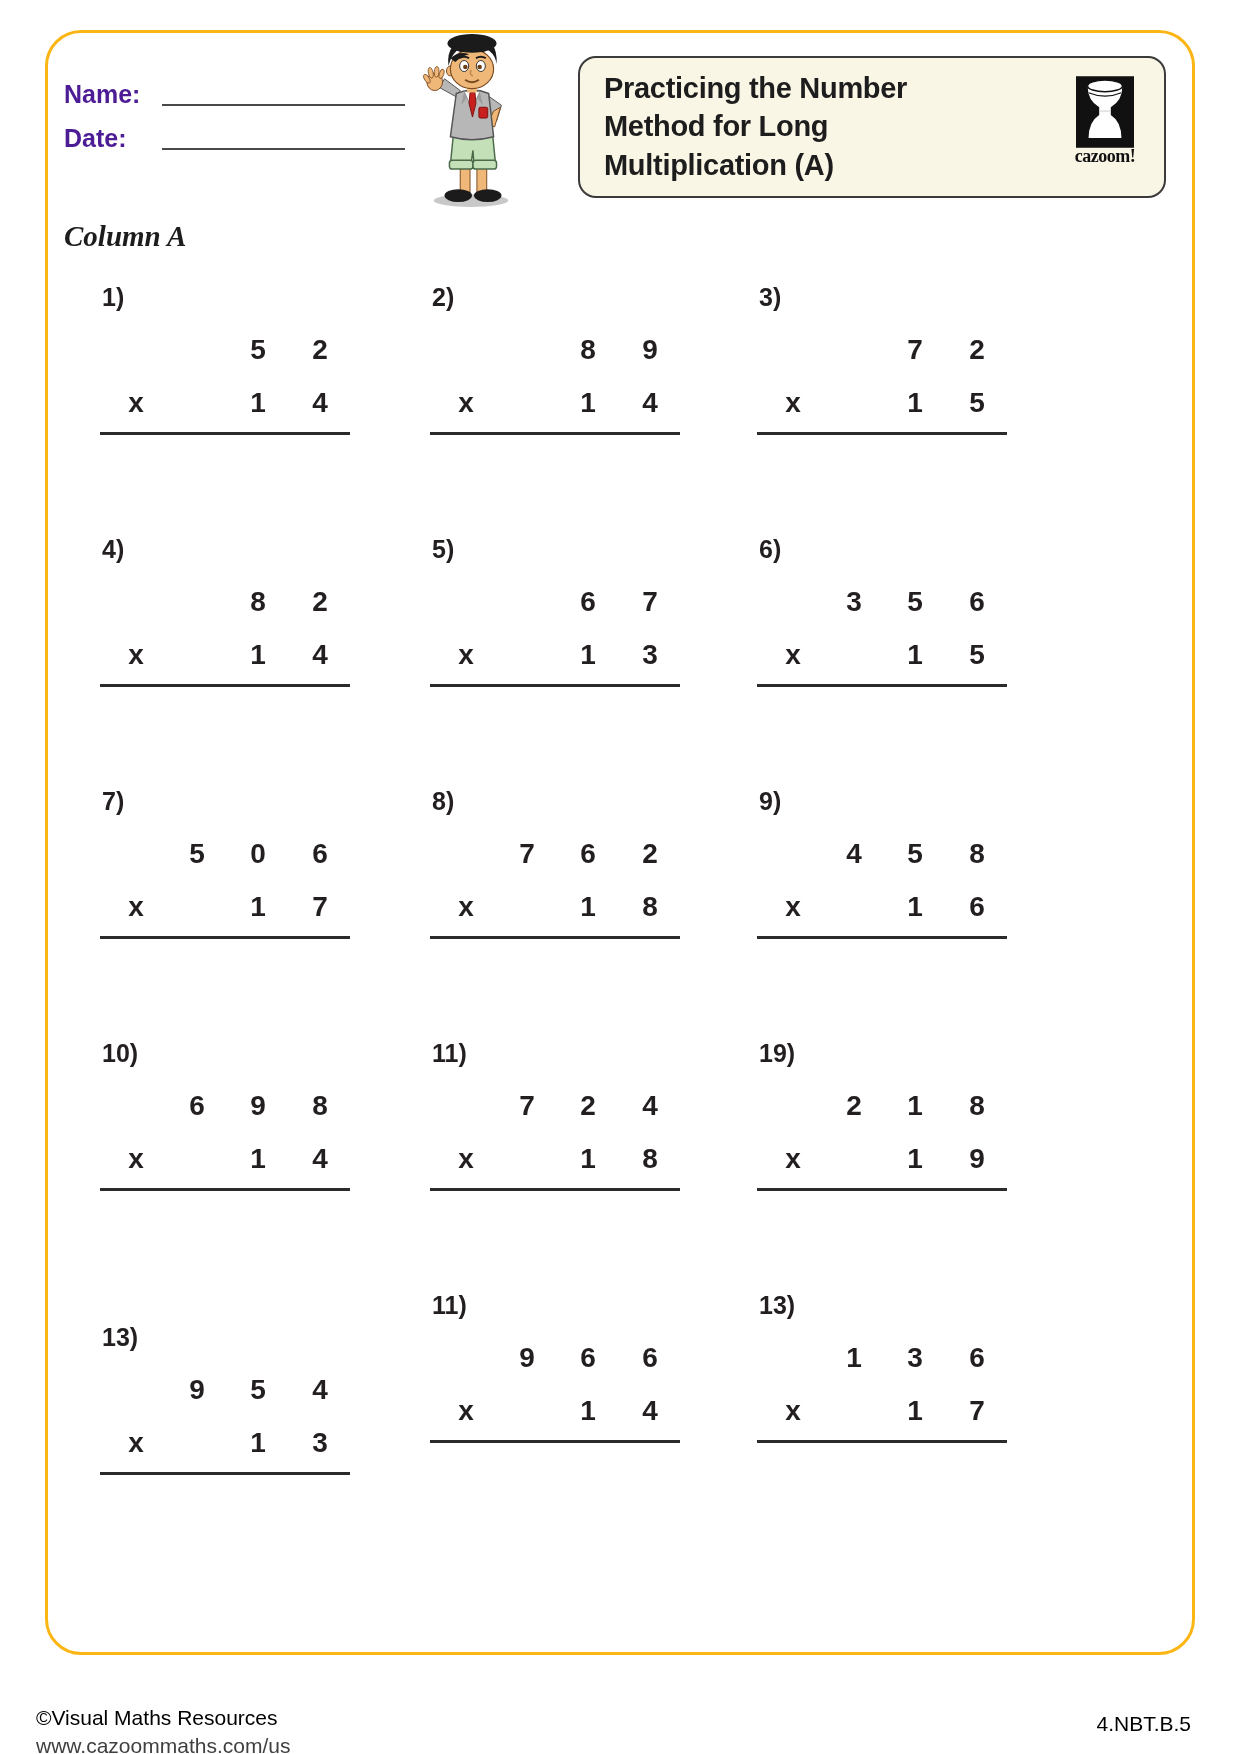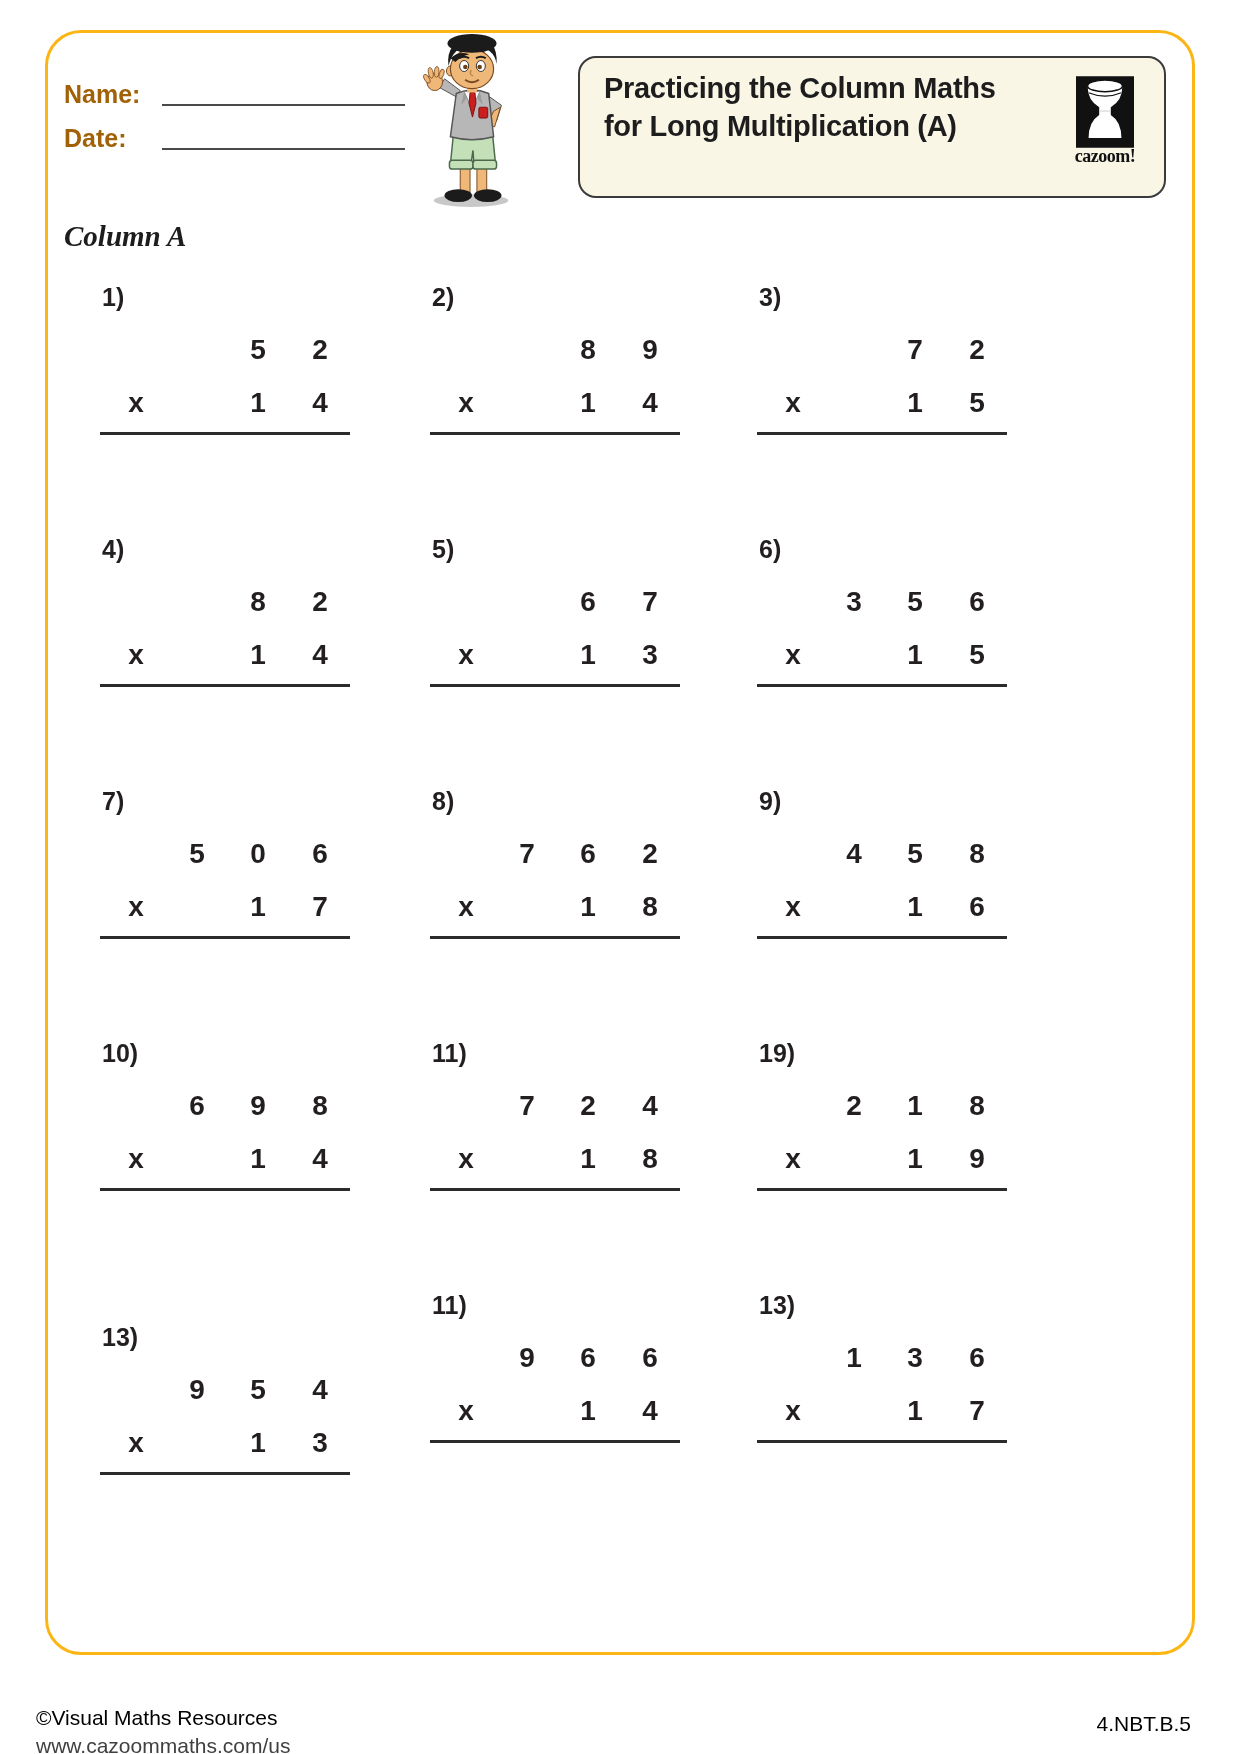--- a/index.html
+++ b/index.html
@@ -6,21 +6,21 @@
   html,body { background:#ffffff; }
   .sheet {
     position:relative; width:1241px; height:1754px; background:#ffffff;
     font-family:"Liberation Sans", sans-serif; color:#231F20; overflow:hidden;
   }
   .frame {
     position:absolute; left:45px; top:30px; width:1150px; height:1625px;
     border:3px solid #FBB615; border-radius:36px;
   }
   
-  .field-label { position:absolute; font-size:25px; font-weight:bold; color:#a16207; }
+  .field-label { position:absolute; font-size:25px; font-weight:bold; color:#4c1d95; }
   .name-label { left:64px; top:80px; }
   .date-label { left:64px; top:124px; }
   .write-line { position:absolute; height:0; border-bottom:2px solid #4a4a4a; }
   .name-line { left:162px; top:104px; width:243px; }
   .date-line { left:162px; top:148px; width:243px; }
   
   .boy { position:absolute; left:418px; top:32px; width:108px; height:178px; }
   
   .title-box {
     position:absolute; left:578px; top:56px; width:588px; height:142px;
@@ -119,21 +119,21 @@
       <circle cx="48.2" cy="35" r="2.3" fill="#6b4019"></circle>
       <circle cx="62.8" cy="35" r="2.3" fill="#6b4019"></circle>
       <path d="M42 26 Q47 23 52 26" stroke="#1b1b1b" stroke-width="2" fill="none"></path>
       <path d="M59 26 Q64 23 69 26" stroke="#1b1b1b" stroke-width="2" fill="none"></path>
       <path d="M54 38 Q52 43 56 44" stroke="#b5854a" stroke-width="1.5" fill="none"></path>
       <path d="M48 48 Q55 53 62 48" stroke="#7a4a20" stroke-width="2" fill="none"></path>
     </svg>
   </div>
 
   <div class="title-box">
-    <div class="title-text">Practicing the Column Maths for Long Multiplication (A)</div>
+    <div class="title-text">Practicing the Number Method for Long Multiplication (A)</div>
     <div class="logo">
       <svg class="logo-drum" viewBox="0 0 60 74">
         <rect x="0" y="0" width="60" height="74" fill="#111111"></rect>
         <path d="M12 10 Q12 25 24 32 L24 40 Q13 47 13 64 L47 64 Q47 47 36 40 L36 32 Q48 25 48 10 Z" fill="#ffffff"></path>
         <ellipse cx="30" cy="10" rx="18" ry="6" fill="#ffffff" stroke="#111" stroke-width="1.5"></ellipse>
         <path d="M13 17 Q30 24 47 17" stroke="#111" stroke-width="1.2" fill="none"></path>
         <path d="M24 36 L36 36" stroke="#cccccc" stroke-width="1" fill="none"></path>
       </svg>
       <div class="logo-word">cazoom!</div>
     </div>

